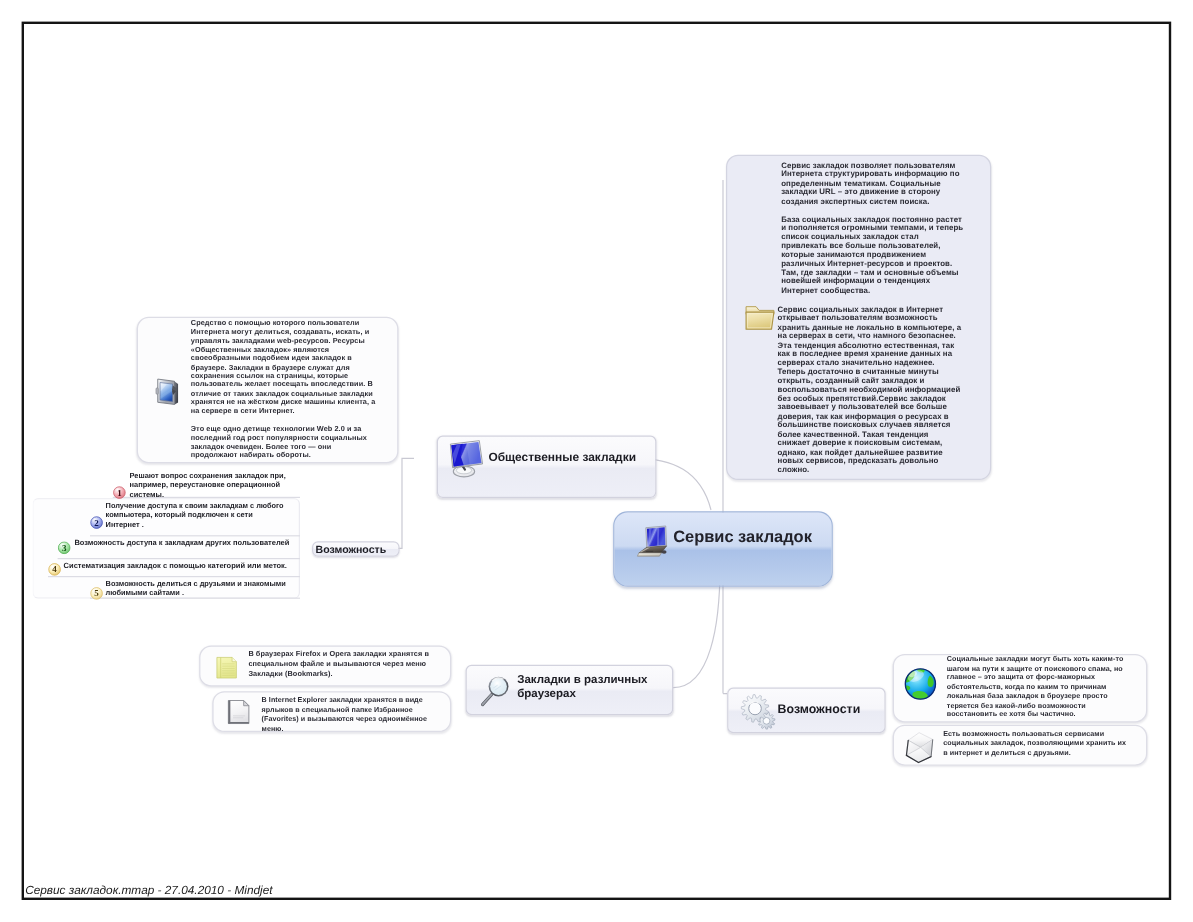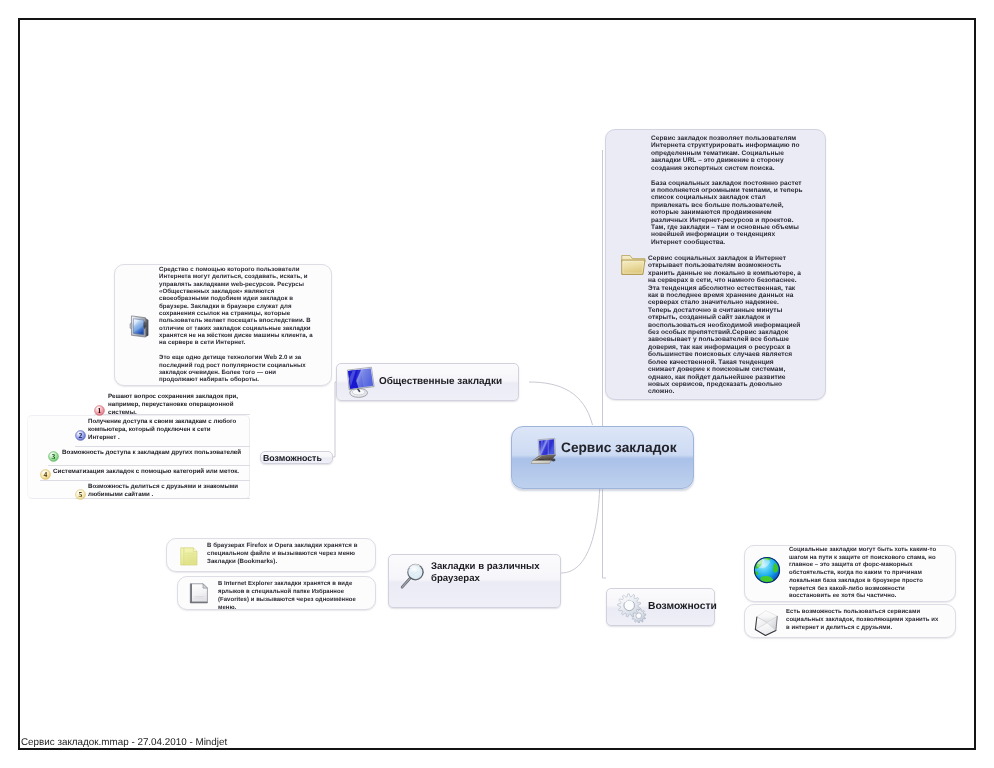--- a/index.html
+++ b/index.html
@@ -4,21 +4,21 @@
 <title>Mind Map</title>
 <style>
 html,body{margin:0;padding:0;background:#fff;}
 body{width:994px;height:768px;overflow:hidden;font-family:"Liberation Sans",sans-serif;
   -webkit-font-smoothing:antialiased;text-rendering:geometricPrecision;}
 #stage{position:relative;width:994px;height:768px;background:#fff;
   filter:opacity(100%);}
 .page-frame{position:absolute;left:18px;top:18px;width:958px;height:732px;
   border:2px solid #141414;box-sizing:border-box;}
 #links{position:absolute;left:0;top:0;width:994px;height:768px;}
-.footer{position:absolute;left:21px;top:736.5px;font-size:9.85px;color:#1c1c1c;white-space:nowrap;}
+.footer{position:absolute;left:21px;top:736.5px;font-size:9.85px;color:#1c1c1c;white-space:nowrap;font-style:italic;}
 
 .node{position:absolute;box-sizing:border-box;border:1px solid #d2d2de;border-radius:5px;
   background:linear-gradient(to bottom,#fbfbfd 0%,#f6f6fa 46%,#eaebf4 53%,#eeeff7 100%);
   box-shadow:0 1px 1.5px rgba(150,150,170,.30);}
 .node>.nlbl{position:absolute;font-weight:bold;color:#1b1b22;white-space:nowrap;}
 .nico{position:absolute;}
 
 .central{position:absolute;box-sizing:border-box;border-radius:12px;border:1px solid #9fb4d9;
   background:linear-gradient(to bottom,#dde6f8 0%,#ccdaf2 46%,#aac1e8 52%,#bed1ee 100%);
   box-shadow:0 1.5px 2px rgba(120,135,170,.35);}
@@ -408,21 +408,21 @@
  <path d="M6.2 26.0 L24.3 26.0 L22.8 28.6 L5.0 28.6 Z" fill="url(#i7_lb)" stroke="#8f8c84" stroke-width=".55" stroke-linejoin="round"></path>
 
  <path d="M6.6 25.4 L12.8 21.8 L15.4 21.6 L8.4 25.5 Z" fill="#d9d6c9" opacity=".65"></path>
 
  <path d="M12.4 24.2 L18.0 24.2 L17.3 25.3 L11.6 25.3 Z" fill="#2c2a27" opacity=".5"></path>
 
  <ellipse cx="26.6" cy="25.2" rx="2.0" ry="1.4" fill="#45434a"></ellipse>
 </svg></span>
       <span class="nlbl" style="left:49px;top:13.5px;font-size:13.7px">Сервис закладок</span>
     </div>
-<div class="node" style="left:336px;top:363px;width:183px;height:38px">
+<div class="node" style="left:364px;top:363px;width:183px;height:52px">
       <span class="nico" style="left:7px;top:2px;width:33px;height:33px"><svg viewBox="0 0 32 32" width="33" height="33">
  <defs>
   <linearGradient id="i8_mg" x1="0" y1="0" x2="1" y2=".35">
     <stop offset="0" stop-color="#1a1ac4"></stop>
               <stop offset=".22" stop-color="#2020cf"></stop>
     <stop offset=".46" stop-color="#2d2dd6"></stop>
               <stop offset=".50" stop-color="#8b94e8"></stop>
     <stop offset=".62" stop-color="#6a78e0"></stop>
               <stop offset="1" stop-color="#3f4fdc"></stop>
   </linearGradient>
@@ -441,21 +441,21 @@
  <ellipse cx="14.2" cy="25.2" rx="6.2" ry="2.8" fill="#f8f9fa" stroke="#b6b9c1" stroke-width=".55"></ellipse>
  <path d="M11.0 18.6 L15.0 24.6" stroke="#43464e" stroke-width="1.7" fill="none" stroke-linecap="round"></path>
  <path d="M3.2 4.0 L26.6 1.2 L29.2 20.0 L5.0 23.0 Z" fill="url(#i8_ms)" stroke="#8f9299" stroke-width=".7" stroke-linejoin="round"></path>
  <path d="M4.0 4.8 L25.9 2.2 L28.3 19.2 L5.9 22.0 Z" fill="url(#i8_mg)"></path>
  <path d="M4.0 4.8 L13.2 3.7 L11.4 13.2 L14.0 21.1 L5.9 22.0 Z" fill="#1a18cf"></path>
  <path d="M5.1 12.0 L8.4 4.4 L11.5 4.05 L6.6 19.9 Z" fill="#8f9cef" opacity=".40"></path>
  <path d="M16.2 3.4 L25.9 2.2 L28.3 19.2 L18.8 20.4 Z" fill="#aab5f0" opacity=".22"></path>
 </svg></span>
       <span class="nlbl" style="left:42px;top:12px;font-size:9.95px">Общественные закладки</span>
     </div>
-<div class="node" style="left:388px;top:554px;width:173px;height:54px">
+<div class="node" style="left:388px;top:554px;width:173px;height:42px">
       <span class="nico" style="left:11px;top:5px;width:26px;height:30px"><svg viewBox="0 0 32 32" width="26" height="30">
  <defs>
   <radialGradient id="i9_gg" cx=".42" cy=".3" r=".82">
     <stop offset="0" stop-color="#ffffff"></stop>
               <stop offset=".35" stop-color="#e8f2f8"></stop>
     <stop offset=".8" stop-color="#dbeaf2"></stop>
               <stop offset="1" stop-color="#eef4f8"></stop>
   </radialGradient>
   <linearGradient id="i9_gr" x1=".2" y1="0" x2=".85" y2="1">
     <stop offset="0" stop-color="#b5b9c2"></stop>
@@ -471,21 +471,21 @@
  </defs>
  <path d="M12.0 20.6 L2.6 31.0" stroke="#55585f" stroke-width="3.2" stroke-linecap="round" fill="none"></path>
  <path d="M12.0 20.6 L2.6 31.0" stroke="url(#i9_gh)" stroke-width="1.9" stroke-linecap="round" fill="none"></path>
  <circle cx="19.0" cy="12.5" r="10.2" fill="url(#i9_gr)"></circle>
  <circle cx="19.0" cy="12.5" r="8.6" fill="url(#i9_gg)"></circle>
  <path d="M12.4 7.2 A8.6 8.6 0 0 1 24.2 5.1" stroke="#ffffff" stroke-width="1.5" fill="none" opacity=".8"></path>
  <path d="M13.6 14.0 l4.5 -3.0 M15.0 16.4 l6.6 -4.6" stroke="#cfe0ea" stroke-width=".9" fill="none" opacity=".8"></path>
 </svg></span>
       <span class="nlbl" style="left:42px;top:6px;font-size:9.6px;line-height:12.2px;white-space:normal;width:118px"><span>Закладки в различных браузерах</span></span>
     </div>
-<div class="node" style="left:606px;top:588px;width:109px;height:38px">
+<div class="node" style="left:606px;top:573px;width:132px;height:38px">
       <span class="nico" style="left:10px;top:4px;width:30px;height:30px"><svg viewBox="0 0 32 32" width="30" height="30">
  <defs>
   <linearGradient id="i10_ga" x1=".1" y1="0" x2=".8" y2="1">
     <stop offset="0" stop-color="#fdfdfe"></stop>
               <stop offset=".4" stop-color="#eef1f5"></stop>
     <stop offset="1" stop-color="#cfd6e0"></stop>
   </linearGradient>
   <linearGradient id="i10_gb" x1=".1" y1="0" x2=".9" y2="1">
     <stop offset="0" stop-color="#f6f8fa"></stop>
               <stop offset=".5" stop-color="#dfe4ec"></stop>

